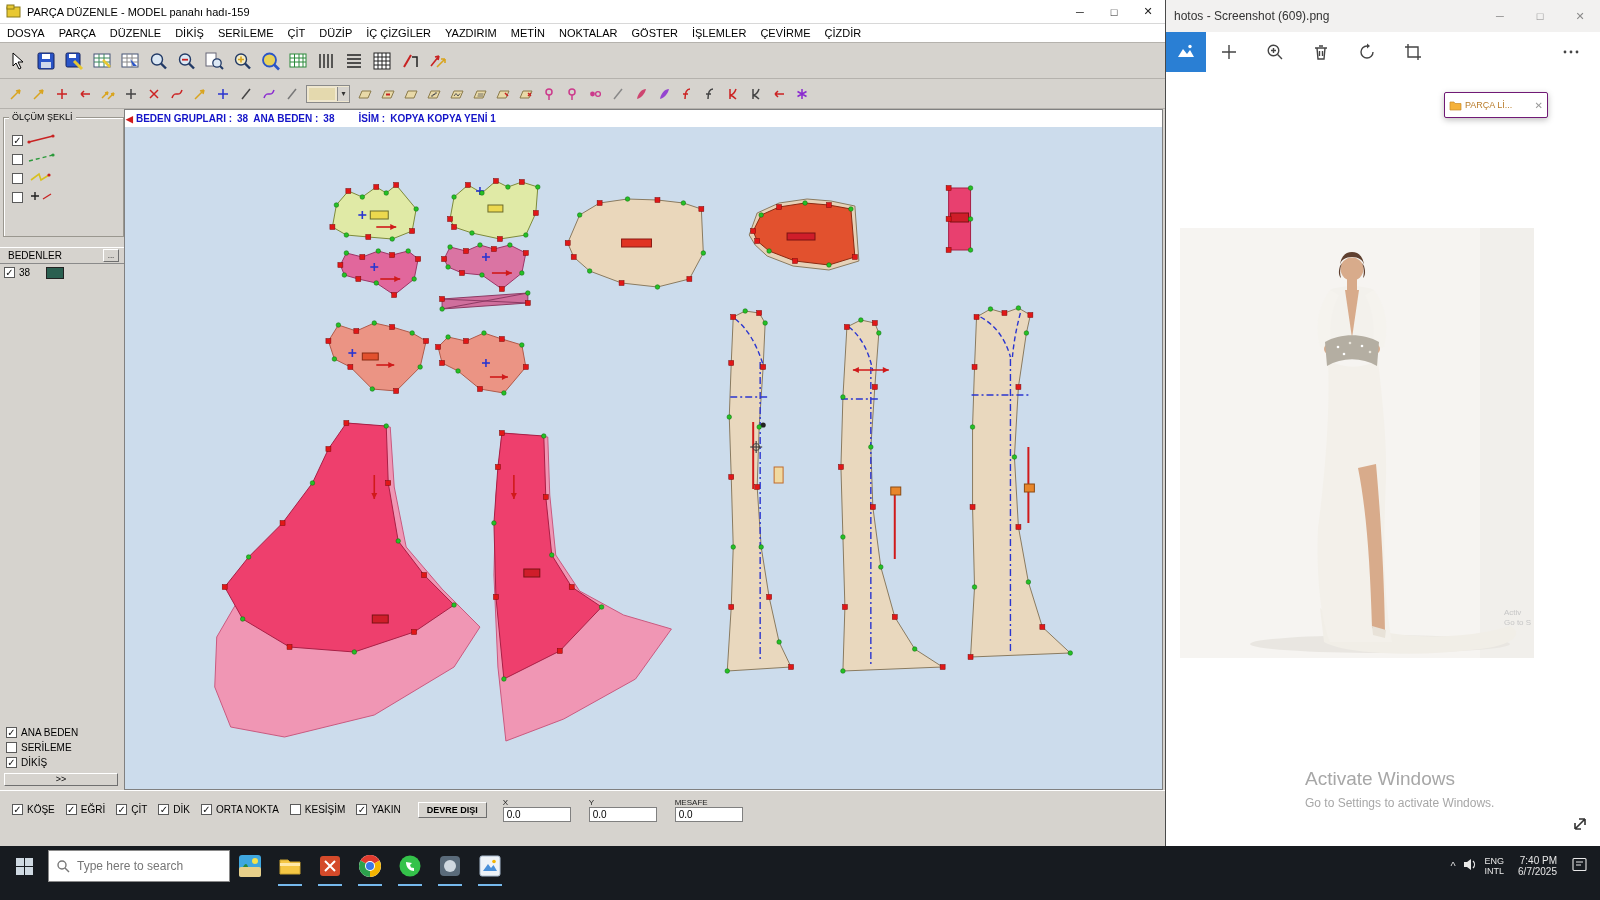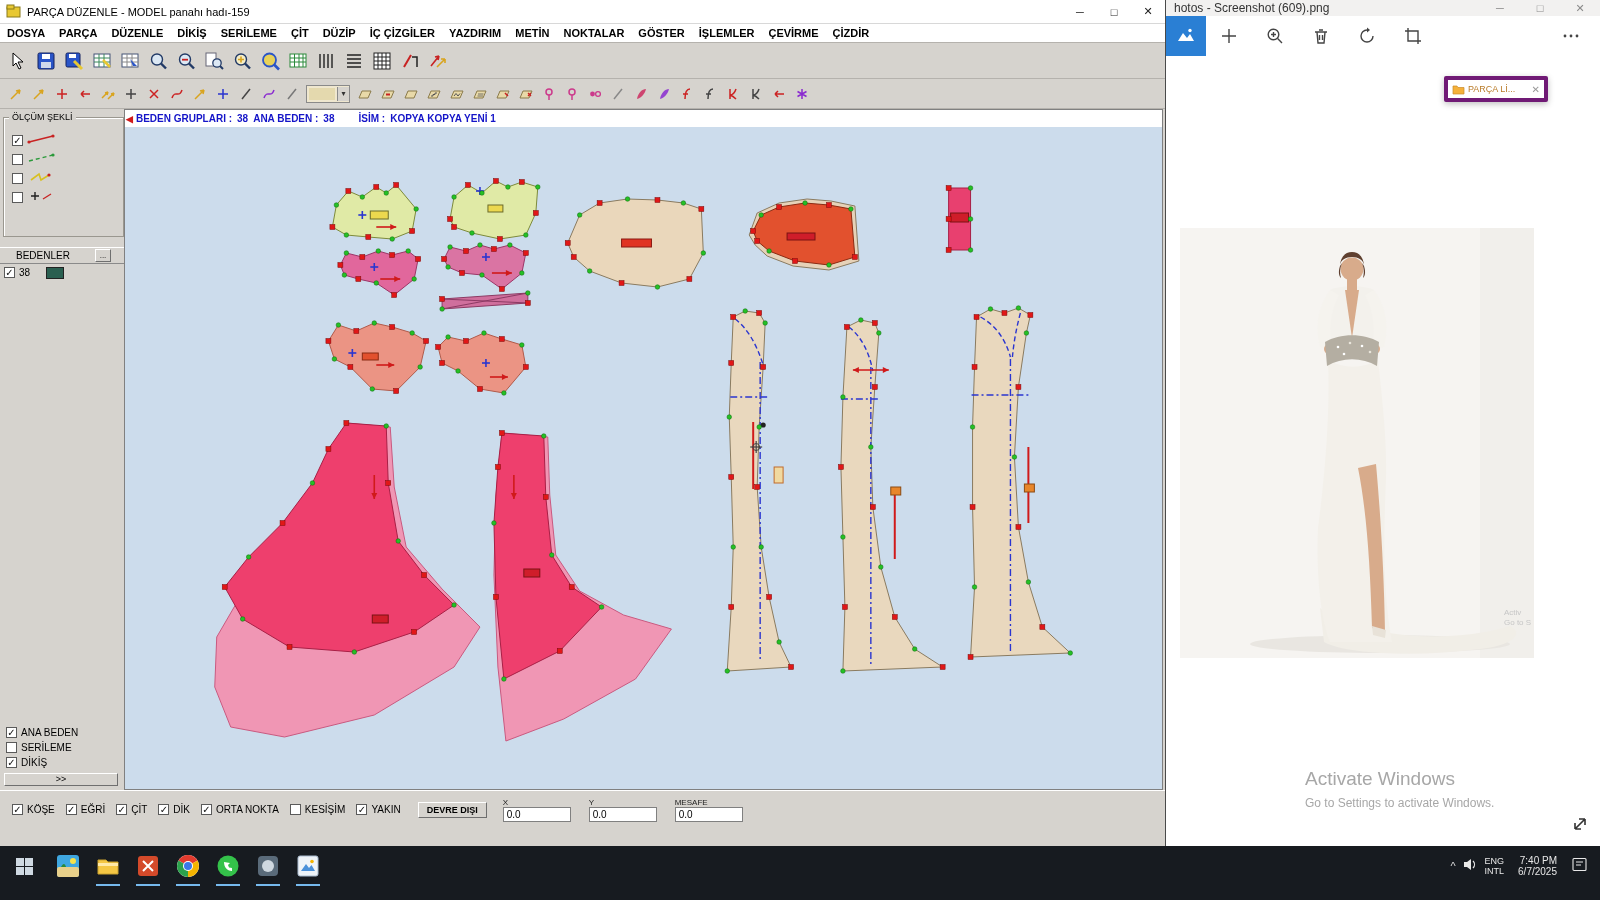--- a/index.html
+++ b/index.html
@@ -7,36 +7,36 @@
   #stage{position:relative;width:1600px;height:900px;background:#15181d;overflow:hidden;}
 
   
   .mainwin{position:absolute;left:0;top:0;width:1166px;height:846px;background:#d6d3ce;border-right:1px solid #4a4a4a;z-index:2;}
   .titlebar{height:24px;background:#fff;display:flex;align-items:center;border-bottom:1px solid #d8d8d8;}
   .app-ico{width:15px;height:15px;margin:0 6px;}
   .title-text{font-size:11px;color:#000;}
   .win-ctrls{margin-left:auto;display:flex;}
   .win-btn{width:34px;height:23px;display:flex;align-items:center;justify-content:center;font-size:11px;color:#222;cursor:default;}
   .menubar{height:19px;background:#fff;display:flex;align-items:center;font-size:11px;color:#000;border-bottom:1px solid #b5b2ad;}
-  .menu-item{padding:0 7px;white-space:nowrap;font-weight:bold;}
+  .menu-item{padding:0 7px;white-space:nowrap;}
   .tbar{display:flex;align-items:center;padding:1px 4px;border-bottom:1px solid #b5b2ad;background:#d6d3ce;}
   #toolbar1{height:36px;}
   #toolbar2{height:30px;}
   .tb-btn{width:28px;height:28px;display:flex;align-items:center;justify-content:center;border:1px solid transparent;}
   .tb2-btn{width:23px;height:22px;display:flex;align-items:center;justify-content:center;}
   .combo{width:44px;height:18px;background:#efe7cf;border:1px solid #8a8a8a;display:flex;align-items:center;margin:0 3px;}
   .combo .cbx{flex:1;height:12px;background:#e4d9ae;margin:0 2px;}
   .combo .carr{width:12px;height:14px;background:#d6d3ce;border-left:1px solid #8a8a8a;font-size:8px;text-align:center;line-height:14px;color:#333;}
 
   #left-panel{position:absolute;left:0;top:109px;width:128px;bottom:56px;background:#d6d3ce;border-right:1px solid #9a978f;}
   .groupbox{margin:8px 3px 4px;border:1px solid #9a978f;box-shadow:inset 1px 1px 0 #fff;position:relative;height:120px;padding-top:10px;}
   .gb-title{position:absolute;top:-6px;left:5px;background:#d6d3ce;font-size:9px;padding:0 3px;color:#000;}
   .m-item{display:flex;align-items:center;margin:5px 8px;height:14px;}
   .cb{width:11px;height:11px;background:#fff;border:1px solid #5a5a5a;margin-right:4px;font-size:10px;line-height:10px;text-align:center;color:#111;flex:none;}
-  .sizes-hdr{display:flex;align-items:center;height:17px;border-top:1px solid #fff;border-bottom:1px solid #8a8a8a;font-size:10px;padding:0 16px;margin-top:10px;color:#000;}
+  .sizes-hdr{display:flex;align-items:center;height:17px;border-top:1px solid #fff;border-bottom:1px solid #8a8a8a;font-size:10px;padding:0 8px;margin-top:10px;color:#000;}
   .btn3d{border-top:1px solid #fff;border-left:1px solid #fff;border-right:1px solid #6f6f6f;border-bottom:1px solid #6f6f6f;background:#d6d3ce;}
   .sizes-more{margin-left:auto;width:16px;height:13px;font-size:8px;text-align:center;line-height:11px;}
   .size-row{display:flex;align-items:center;height:17px;padding:0 4px;font-size:10px;color:#000;}
   .swatch{width:18px;height:12px;margin-left:16px;border:1px solid #222;}
   .lp-bottom{position:absolute;left:0;right:0;bottom:4px;}
   .lp-check{display:flex;align-items:center;font-size:10px;margin:4px 6px;color:#000;}
   .expand-btn{display:block;margin:5px 4px 0;width:114px;height:13px;font-size:9px;line-height:11px;text-align:center;color:#000;}
 
   #canvas-wrap{position:absolute;left:124px;top:109px;right:2px;bottom:56px;border:1px solid #808080;background:#fff;}
   .infobar{height:17px;display:flex;align-items:center;font-size:10px;font-weight:bold;color:#1414c8;background:#fff;}
@@ -48,28 +48,28 @@
 
   #status-row{position:absolute;left:0;right:0;bottom:18px;height:38px;background:#d6d3ce;border-top:1px solid #fff;display:flex;align-items:center;padding-left:12px;}
   .sc-check{display:flex;align-items:center;margin-right:11px;font-size:10px;color:#000;}
   .devre{font-size:9px;font-weight:bold;padding:2px 8px;margin:0 16px 0 6px;color:#000;}
   .field{display:flex;flex-direction:column;margin-right:18px;font-size:8px;color:#222;}
   .field input{width:68px;height:15px;border:1px solid #808080;background:#fff;font-size:10px;padding:0 3px;font-family:"Liberation Sans",sans-serif;}
   #status-line{position:absolute;left:0;right:0;bottom:0;height:18px;background:#d6d3ce;text-align:center;font-size:11px;font-weight:bold;color:#1212cc;border-top:1px solid #b0ada8;padding-top:2px;}
 
   
   #photos{position:absolute;left:1166px;top:0;width:434px;height:846px;background:#fff;z-index:1;}
-  .p-title{height:16px;background:#f2f1f0;display:flex;align-items:center;font-size:12px;color:#333;padding-left:8px;}
+  .p-title{height:32px;background:#f2f1f0;display:flex;align-items:center;font-size:12px;color:#333;padding-left:8px;}
   .p-ctrls{margin-left:auto;display:flex;}
   .p-btn{width:40px;height:28px;display:flex;align-items:center;justify-content:center;color:#8a8a8a;font-size:11px;}
   .p-toolbar{height:40px;display:flex;align-items:center;background:#fff;position:relative;}
   .p-sel{width:40px;height:40px;background:#2a7fd4;display:flex;align-items:center;justify-content:center;flex:none;}
   .p-ico{width:46px;height:40px;display:flex;align-items:center;justify-content:center;flex:none;}
   .p-more{margin-left:auto;margin-right:6px;}
-  .popup{position:absolute;left:278px;top:60px;width:104px;height:26px;background:#fff;border:4px solid #701a75;box-shadow:0 2px 6px rgba(0,0,0,.25);display:flex;align-items:center;font-size:9px;color:#b97c2a;border-radius:2px;padding:0 4px;z-index:3;}
+  .popup{position:absolute;left:278px;top:60px;width:104px;height:26px;background:#fff;border:1px solid #701a75;box-shadow:0 2px 6px rgba(0,0,0,.25);display:flex;align-items:center;font-size:9px;color:#b97c2a;border-radius:2px;padding:0 4px;z-index:3;}
   .popup .px{margin-left:auto;color:#999;font-size:10px;}
   .photo{position:absolute;left:14px;top:228px;width:354px;height:430px;}
   .act1{position:absolute;left:139px;top:768px;font-size:19px;color:#a7a7a7;}
   .act2{position:absolute;left:139px;top:796px;font-size:12px;color:#a7a7a7;}
   .wm-small{position:absolute;left:338px;top:608px;font-size:8px;color:#c6c6c6;line-height:10px;}
   .resize-ico{position:absolute;right:12px;top:816px;}
 
   
   #taskbar{position:absolute;left:0;right:0;top:846px;height:54px;background:#171b20;display:flex;align-items:flex-start;z-index:5;}
   .tb-start{width:48px;height:40px;display:flex;align-items:center;justify-content:center;}
@@ -896,20 +896,27 @@
 
   <div id="taskbar">
     <span class="tb-start">
       <svg width="17" height="17" viewBox="0 0 17 17" fill="#cfd9e2">
           <rect x="0" y="0" width="8" height="8"></rect>
           <rect x="9" y="0" width="8" height="8"></rect>
           <rect x="0" y="9" width="8" height="8"></rect>
           <rect x="9" y="9" width="8" height="8"></rect>
         </svg>
     </span>
+    <span class="tb-search">
+      <svg width="14" height="14" viewBox="0 0 14 14" style="margin:0 7px;" stroke="#777" stroke-width="1.4" fill="none">
+          <circle cx="6" cy="6" r="4"></circle>
+          <path d="M9 9 L13 13"></path>
+        </svg>
+      <input placeholder="Type here to search" style="">
+    </span>
     <span id="taskbar-apps" style="display:flex;">
         <span class="tb-app">
           <svg width="24" height="24" viewBox="0 0 24 24">
             <rect x="1" y="1" width="22" height="22" rx="3" fill="#3fa7e0"></rect>
             <rect x="1" y="13" width="22" height="10" rx="2" fill="#e8d08a"></rect>
             <circle cx="17" cy="7" r="3" fill="#f6e24b"></circle>
             <path d="M5 13 C7 9 9 9 10 13 Z" fill="#2a8a3a"></path>
           </svg>
         </span>
         <span class="tb-app">

